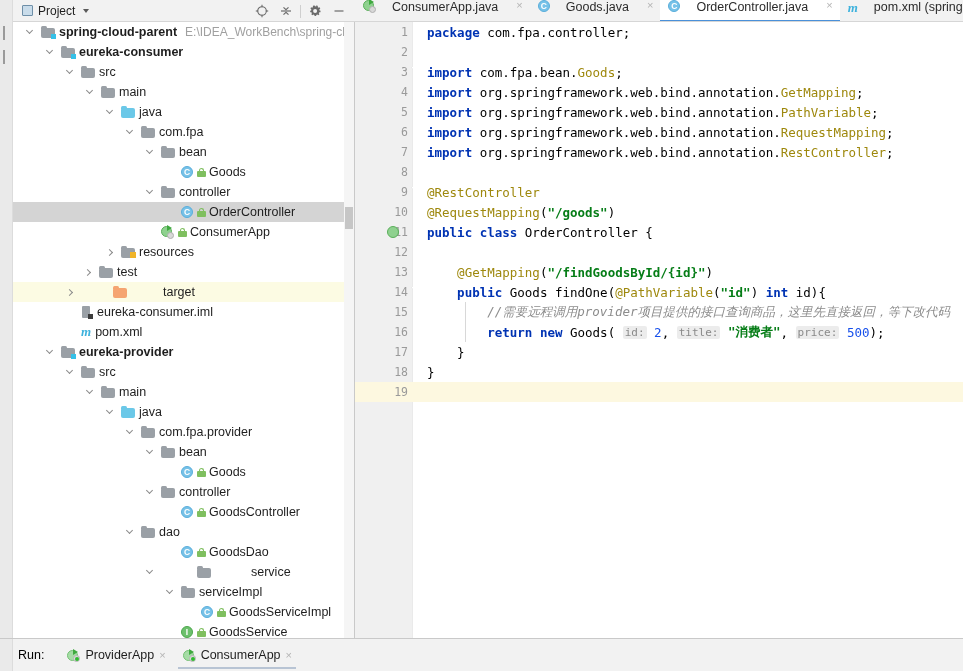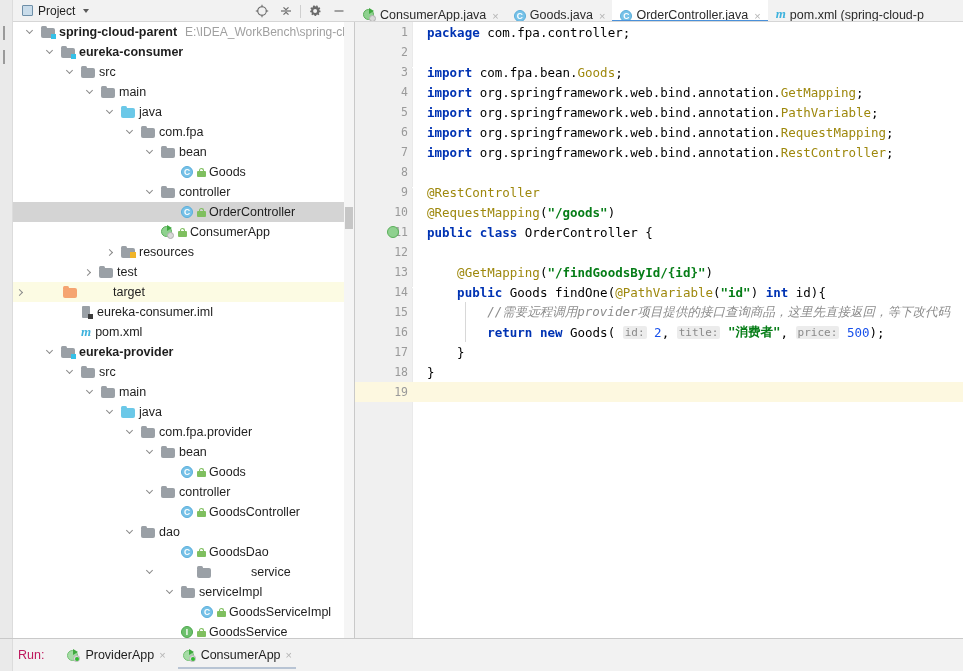--- a/index.html
+++ b/index.html
@@ -36,21 +36,21 @@
   .tool-btn { width: 24px; height: 22px; display:flex; align-items:center; justify-content:center; }
   .tool-sep { width:1px; height:13px; background:#cfcfcf; margin:0 2px; }
 
   
   .tab-strip {
     flex: 1; height: 22px; display: flex; align-items: stretch;
     background: #f2f2f2; overflow: hidden;
     border-bottom: 1px solid #d6d6d6;
   }
   .etab {
-    display:flex; align-items:flex-end; gap:4px;
+    display:flex; align-items:flex-start; gap:16px;
     padding: 0 7px 0 8px; height: 22px; position: relative;
     font-size: 12.5px; color:#2b2b2b; white-space: nowrap;
     background: #f2f2f2;
   }
   .etab.active { background: #ffffff; }
   .etab.active::after {
     content:""; position:absolute; left:0; right:0; bottom:0; height:2px; background:#4a90d9;
   }
   .etab .tabname { font-size: 12.5px; }
   .tab-close { color:#b4b4b4; font-size: 11px; margin-left: 2px; line-height: 1; }
@@ -189,21 +189,21 @@
   .plain{ color:#000000; }
 
   
   .gutter-sep { position:absolute; right:0; top:0; bottom:0; width:1px; background:#eaeaea; }
 
   
   .run-bar {
     height: 33px; flex:0 0 33px; background:#f2f2f2; display:flex; align-items:center;
     border-top:1px solid #c9c9c9; position:relative;
   }
-  .run-label { font-size:12.5px; color:#be185d; margin-left:18px; margin-right:14px; }
+  .run-label { font-size:12.5px; color:#000000; margin-left:18px; margin-right:14px; }
   .rtab {
     display:flex;align-items:center;gap:5px; height:33px; padding:0 8px;
     font-size:12.5px;color:#1e1e1e; position:relative;
   }
   .rtab.active::after {
     content:""; position:absolute;left:4px;right:4px;bottom:3px;height:2px;background:#b8c4d4;
   }
   .ic-runapp { position: relative; width:14px; height:13px; flex:0 0 14px; }
   .ic-runapp .ring {
     position:absolute; left:1px; top:1px; width:11px;height:11px;border-radius:50%;
@@ -432,21 +432,21 @@
           <div class="trow" style="padding-left: 68px;">
             <span class="twist">
               <span class="chev-g"></span>
             </span>
             <span class="fold gray">
               <span class="tb"></span>
               <span class="bk"></span>
             </span>
             <span class="tlabel">test</span>
           </div>
-          <div class="trow hl" style=" gap: 36px;">
+          <div class="trow hl" style="padding-left: 50px; gap: 36px;">
             <span class="twist">
               <span class="chev-g"></span>
             </span>
             <span class="fold orange">
               <span class="tb"></span>
               <span class="bk"></span>
             </span>
             <span class="tlabel">target</span>
           </div>
           <div class="trow" style="padding-left: 50px;">

